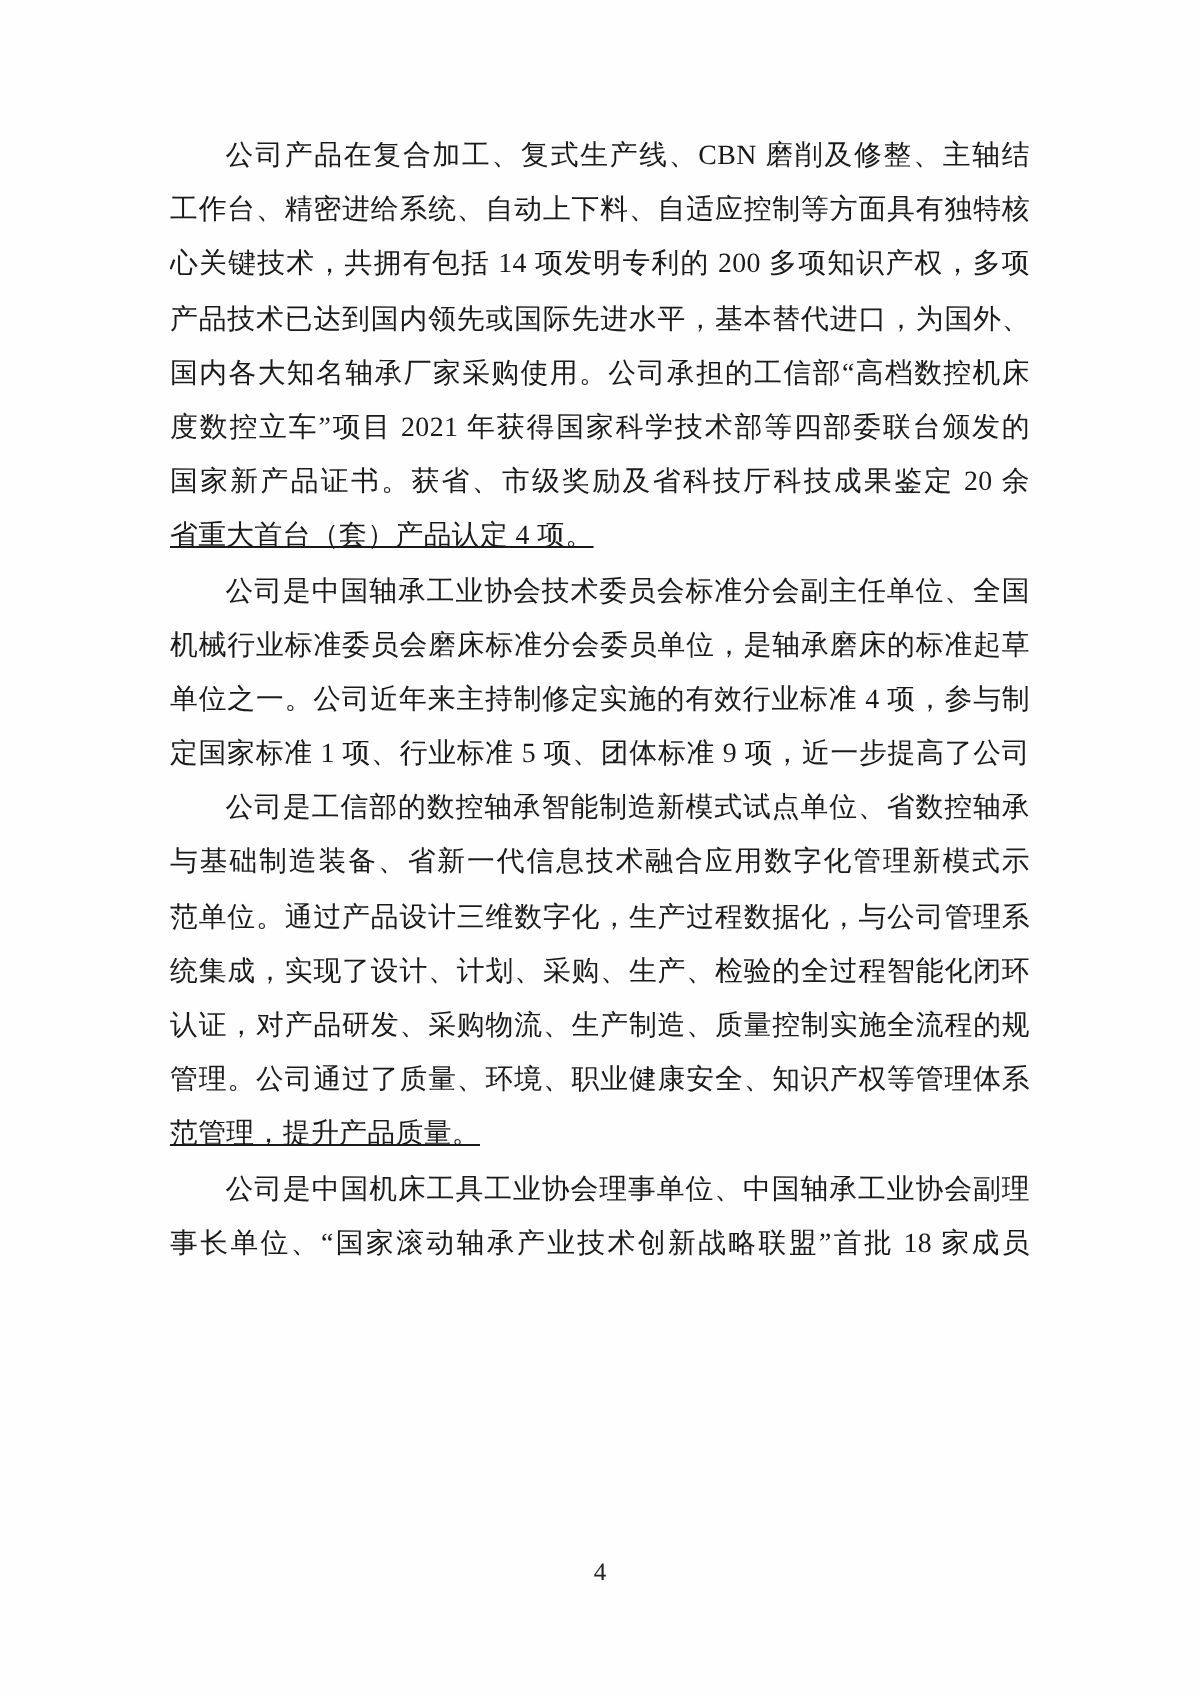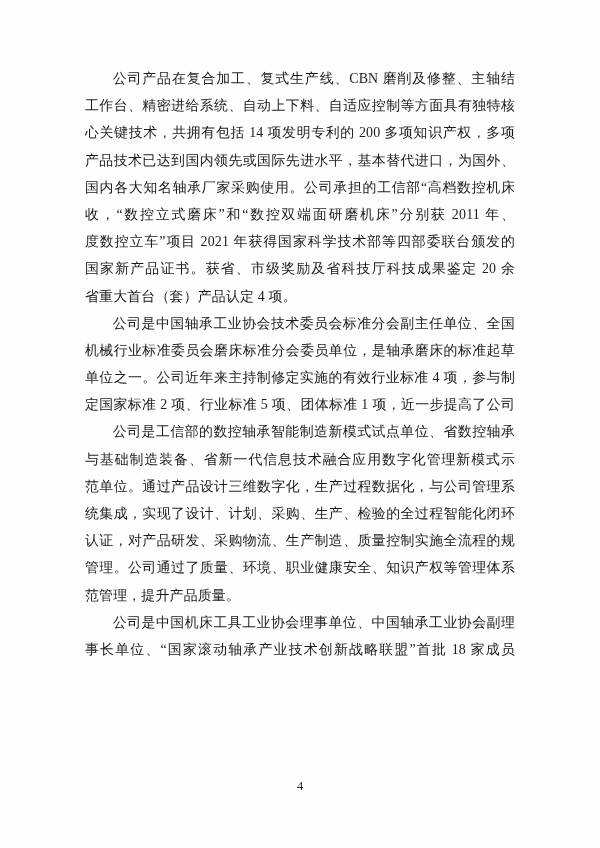--- a/index.html
+++ b/index.html
@@ -34,20 +34,21 @@
     text-align: justify;
     text-align-last: justify;
     overflow: hidden;
   }
   .line.first {
     text-indent: 2em;
   }
   .line.last {
     text-align: right;
     text-align-last: left;
+    text-decoration: underline;
   }
   .page-number {
     position: absolute;
     left: 0;
     right: 0;
     top: 779px;
     text-align: center;
     font-size: 12.5px;
     color: #222222;
   }
@@ -57,31 +58,30 @@
 
 <div class="page">
   <div class="text-block">
 
     <div class="para">
       <div class="line first">公司产品在复合加工、复式生产线、CBN 磨削及修整、主轴结构、</div>
       <div class="line">工作台、精密进给系统、自动上下料、自适应控制等方面具有独特核</div>
       <div class="line">心关键技术，共拥有包括 14 项发明专利的 200 多项知识产权，多项</div>
       <div class="line">产品技术已达到国内领先或国际先进水平，基本替代进口，为国外、</div>
       <div class="line">国内各大知名轴承厂家采购使用。公司承担的工信部“高档数控机床</div>
-      <div class="line">收，“数控立式磨床”和“数控双端面研磨机床”分别获 2011 年、</div>
       <div class="line">度数控立车”项目 2021 年获得国家科学技术部等四部委联台颁发的</div>
       <div class="line">国家新产品证书。获省、市级奖励及省科技厅科技成果鉴定 20 余项，</div>
       <div class="line last">省重大首台（套）产品认定 4 项。</div>
     </div>
 
     <div class="para">
       <div class="line first">公司是中国轴承工业协会技术委员会标准分会副主任单位、全国</div>
       <div class="line">机械行业标准委员会磨床标准分会委员单位，是轴承磨床的标准起草</div>
       <div class="line">单位之一。公司近年来主持制修定实施的有效行业标准 4 项，参与制</div>
-      <div class="line">定国家标准 2 项、行业标准 5 项、团体标准 1 项，近一步提高了公司</div>
+      <div class="line">定国家标准 1 项、行业标准 5 项、团体标准 9 项，近一步提高了公司</div>
     </div>
 
     <div class="para">
       <div class="line first">公司是工信部的数控轴承智能制造新模式试点单位、省数控轴承</div>
       <div class="line">与基础制造装备、省新一代信息技术融合应用数字化管理新模式示</div>
       <div class="line">范单位。通过产品设计三维数字化，生产过程数据化，与公司管理系</div>
       <div class="line">统集成，实现了设计、计划、采购、生产、检验的全过程智能化闭环</div>
       <div class="line">认证，对产品研发、采购物流、生产制造、质量控制实施全流程的规</div>
       <div class="line">管理。公司通过了质量、环境、职业健康安全、知识产权等管理体系</div>
       <div class="line last">范管理，提升产品质量。</div>

